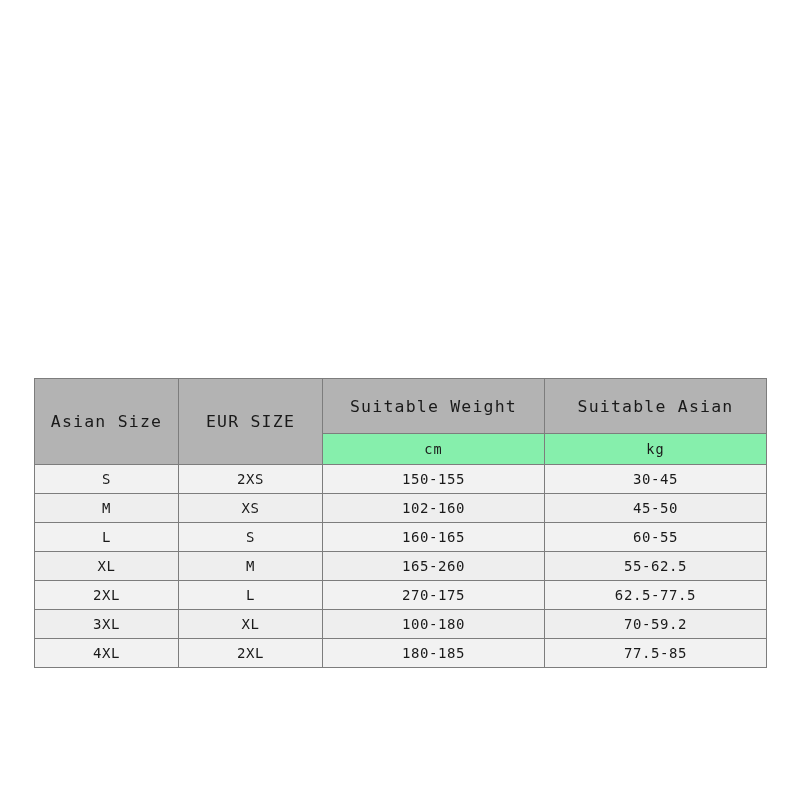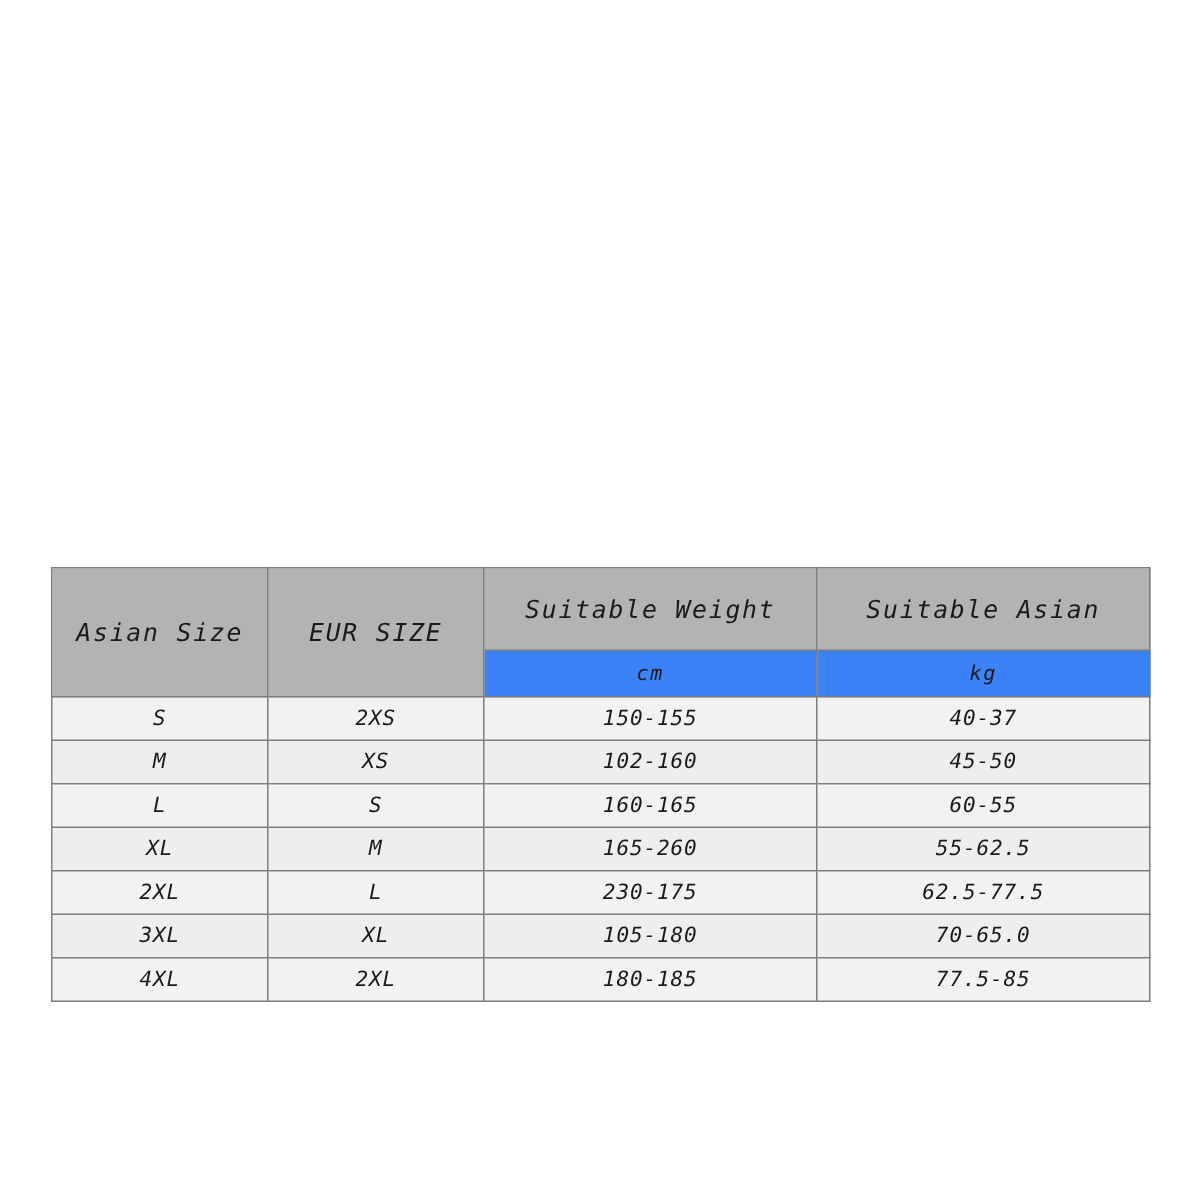--- a/index.html
+++ b/index.html
@@ -10,21 +10,20 @@
     background: #ffffff;
     font-family: "DejaVu Sans Mono", monospace;
   }
 
   .page {
     position: relative;
     width: 800px;
     height: 800px;
     background: #ffffff;
     overflow: hidden;
-    font-style: italic;
   }
 
   .table-wrap {
     position: absolute;
     left: 34px;
     top: 378px;
     width: 732px;
   }
 
   table.size-table {
@@ -51,21 +50,21 @@
 
   
   .hdr-main td {
     background: #b3b3b3;
     height: 52px;
     font-size: 16.5px;
     letter-spacing: 1.2px;
   }
 
   .hdr-unit td {
-    background: #3b82f6;
+    background: #86efac;
     height: 28px;
     font-size: 13.5px;
     letter-spacing: 1px;
   }
 
   .hdr-merge {
     background: #b3b3b3;
   }
 
   tbody tr td {
@@ -102,21 +101,21 @@
         <tr class="hdr-unit">
           <td>cm</td>
           <td>kg</td>
         </tr>
       </thead>
       <tbody>
         <tr>
           <td>S</td>
           <td>2XS</td>
           <td>150-155</td>
-          <td>40-37</td>
+          <td>30-45</td>
         </tr>
         <tr>
           <td>M</td>
           <td>XS</td>
           <td>102-160</td>
           <td>45-50</td>
         </tr>
         <tr>
           <td>L</td>
           <td>S</td>
@@ -125,28 +124,28 @@
         </tr>
         <tr>
           <td>XL</td>
           <td>M</td>
           <td>165-260</td>
           <td>55-62.5</td>
         </tr>
         <tr>
           <td>2XL</td>
           <td>L</td>
-          <td>230-175</td>
+          <td>270-175</td>
           <td>62.5-77.5</td>
         </tr>
         <tr>
           <td>3XL</td>
           <td>XL</td>
-          <td>105-180</td>
-          <td>70-65.0</td>
+          <td>100-180</td>
+          <td>70-59.2</td>
         </tr>
         <tr>
           <td>4XL</td>
           <td>2XL</td>
           <td>180-185</td>
           <td>77.5-85</td>
         </tr>
       </tbody>
     </table>
   </div>

